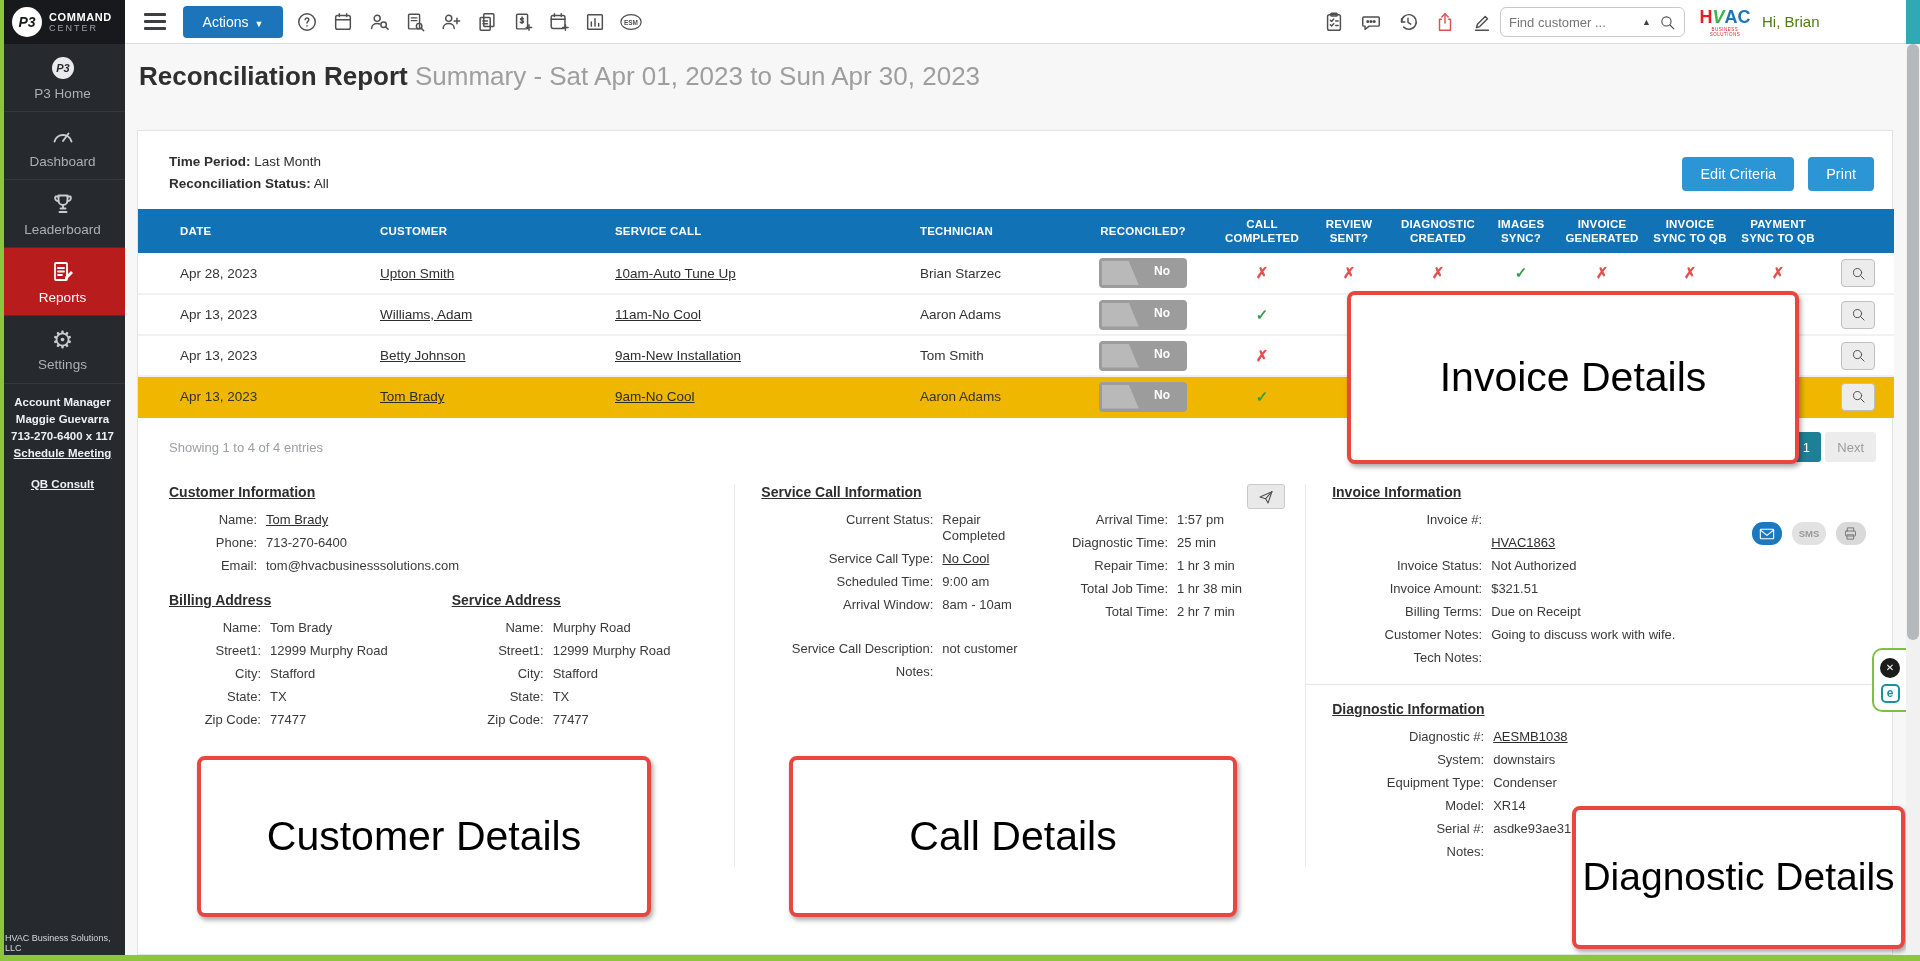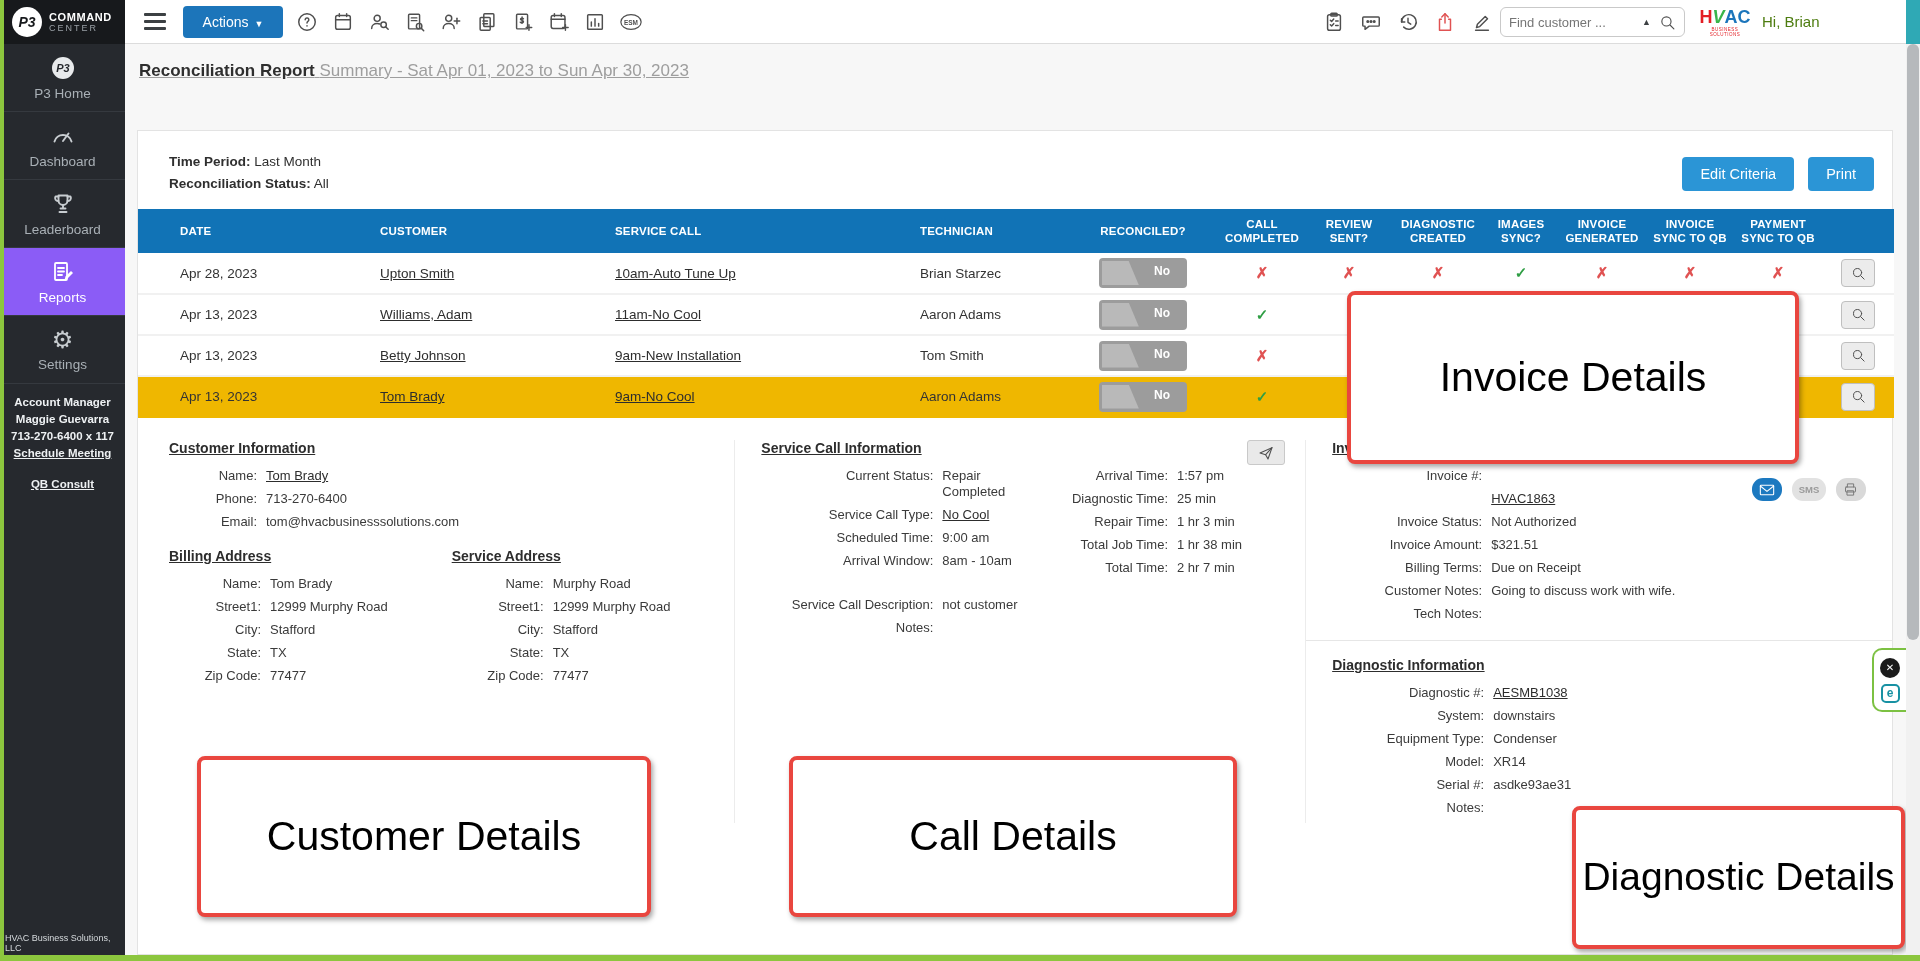--- a/index.html
+++ b/index.html
@@ -30,32 +30,32 @@
   .hvac-logo { position:absolute; left:1697px; top:8px; width:56px; text-align:center; cursor:default; }
   .hvac-row { font-weight:bold; font-size:18px; line-height:18px; }
   .hv-h { color:#e31e24; } .hv-v { color:#39b54a; font-style:italic; } .hv-ac { color:#1b75bb; }
   .hv-tag { font-size:4.5px; color:#e31e24; letter-spacing:.5px; margin-top:1px; }
   .greeting { position:absolute; left:1762px; top:13px; font-size:15px; color:#4d7c0f; }
 
   
   .sidebar { position:absolute; left:0; top:44px; width:125px; height:917px; background:#26292e; z-index:15; }
   .nav-item { height:68px; border-bottom:1px solid #35393f; display:flex; flex-direction:column; align-items:center; justify-content:center; gap:5px; cursor:pointer; }
   .nav-item .nlabel { font-size:13.5px; color:#a9b0b6; }
-  .nav-item.active { background:#8b5cf6; }
+  .nav-item.active { background:#b91c1c; }
   .nav-item.active .nlabel { color:#ffffff; }
   .gear-glyph { font-size:24px; color:#c8cdd1; line-height:24px; }
   .acct { padding:10px 4px 0 4px; text-align:center; color:#eef1f3; font-size:11.5px; font-weight:bold; line-height:17px; }
   .acct a { color:#eef1f3; }
   .qb { text-align:center; margin-top:12px; }
   .qb a { color:#eef1f3; font-size:11.5px; font-weight:bold;margin-top:27px; }
   .side-foot { position:absolute; left:0; bottom:8px; width:125px; padding-left:5px; font-size:9px; color:#d6dadd; }
 
   
   .main { position:absolute; left:125px; top:44px; width:1781px; height:917px; background:#f7f7f7; }
-  .page-title { padding:17px 0 0 14px; font-size:17px; color:#9e9e9e; font-weight:400;text-decoration:underline; }
+  .page-title { padding:17px 0 0 14px; font-size:26px; color:#9e9e9e; font-weight:400; }
   .page-title b { color:#2f2f2f; font-weight:700; }
   .card { position:absolute; left:12px; top:86px; width:1756px; height:825px; background:#fff; border:1px solid #e3e3e3; }
   .criteria { padding:20px 0 0 31px; font-size:13.5px; color:#2f2f2f; line-height:22px; }
   .criteria b { font-weight:700; }
   .crit-btns { position:absolute; right:18px; top:26px; display:flex; gap:14px; }
   .blue-btn { background:#2b95d6; color:#fff; border:none; border-radius:4px; height:34px; padding:0 18px; font-size:14.5px; font-family:inherit; cursor:pointer; }
 
   
   table.recon { width:100%; border-collapse:collapse; margin-top:14px; table-layout:fixed; }
   table.recon th { background:#1173b6; color:#fff; font-size:11.5px; font-weight:700; height:44px; white-space:pre-line; text-align:center; line-height:14px; letter-spacing:.2px; }
@@ -475,20 +475,27 @@
           <td><span class="zoom-btn">
                 <svg class="ic" width="15" height="15" viewBox="0 0 24 24">
                   <circle cx="10.5" cy="10.5" r="6.5"></circle>
                   <line x1="15.5" y1="15.5" x2="21" y2="21"></line>
                 </svg>
               </span></td>
         </tr>
       </tbody>
     </table>
 
+    <div class="table-foot">
+      <span class="showing">Showing 1 to 4 of 4 entries</span>
+      <span class="pager">
+        <button class="pg-num">1</button>
+        <button class="pg-next">Next</button>
+      </span>
+    </div>
 
     <div class="details">
       <div class="dcol1 w-cust">
         <div class="dhead">Customer Information</div>
         <div class="frow">
             <span class="flabel">Name:</span>
             <span class="fvalue"><a href="#">Tom Brady</a></span>
           </div>
         <div class="frow">
             <span class="flabel">Phone:</span>

